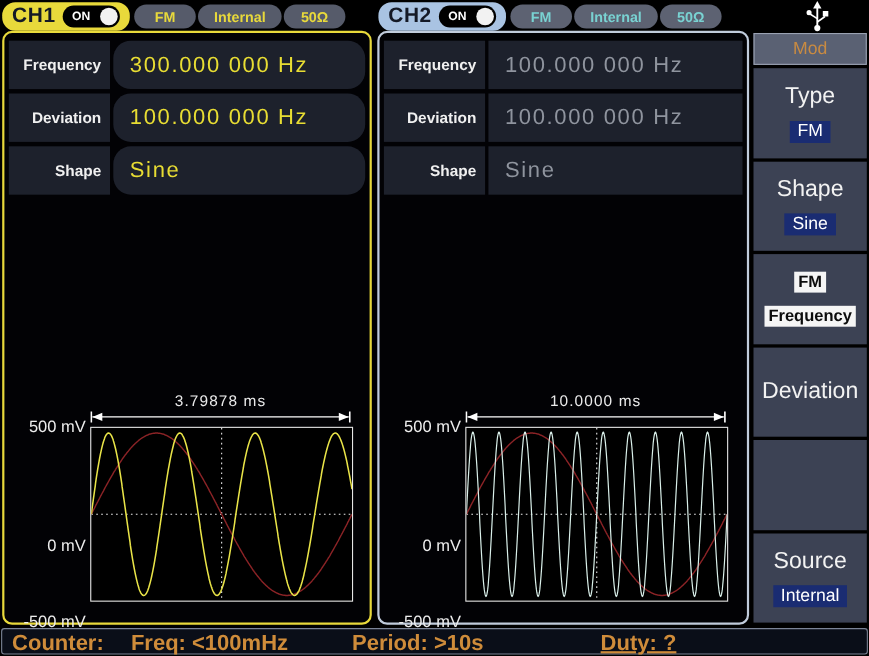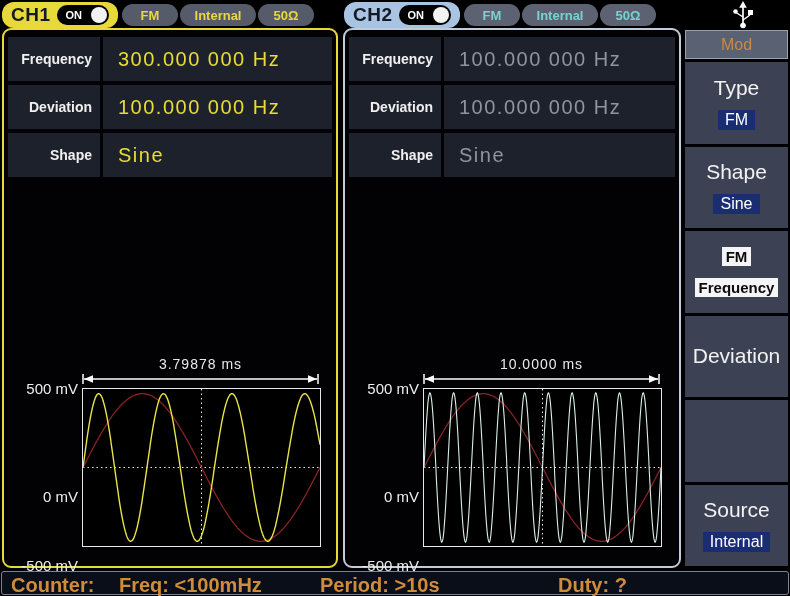--- a/index.html
+++ b/index.html
@@ -23,21 +23,21 @@
   .panel{position:absolute;top:28px;height:536px;background:#020205;border-radius:9px;}
   .panel-ch1{left:2px;width:332px;border:2px solid #e8d93b;}
   .panel-ch2{left:343px;width:334px;border:2px solid #c0cbdb;}
 
   .rows{position:absolute;left:4px;right:4px;top:7px;display:flex;flex-direction:column;gap:4px;}
   .row{display:flex;gap:3px;height:44px;}
   .row .lbl{width:92px;background:#1d212c;color:#f0f0f0;font-size:14px;font-weight:bold;
             display:flex;align-items:center;justify-content:flex-end;padding-right:8px;box-sizing:border-box;}
   .row .val{flex:1;background:#1d212c;display:flex;align-items:center;padding-left:15px;
             font-size:20px;letter-spacing:1.5px;}
-  .panel-ch1 .val{color:#e8dd33;}
+  .panel-ch1 .val{color:#e8dd33;border-radius:16px;}
   .panel-ch2 .val{color:#8f949e;}
 
   
   .scope-label{position:absolute;left:78px;width:237px;top:326px;text-align:center;
                color:#eaeaea;font-size:14px;letter-spacing:1px;}
   .arrow-svg{position:absolute;left:78px;top:343px;}
   .scope-svg{position:absolute;left:78px;top:358px;border:1px solid #e6e6e6;background:#000;}
   .dotline{stroke:#e8e8e8;stroke-width:1;stroke-dasharray:1.5 3;}
   .ytick{position:absolute;left:2px;width:72px;text-align:right;color:#ededed;font-size:15px;}
   .ytick.t0{top:350px;} .ytick.t1{top:458px;} .ytick.t2{top:527px;}
@@ -52,21 +52,21 @@
   .sb-section{flex:1;background:#3c4254;display:flex;flex-direction:column;
               align-items:center;justify-content:space-evenly;padding:4px 0;}
   .sb-plain{color:#f2f2f2;font-size:21px;}
   .chip-navy{background:#1a2c72;color:#fff;font-size:16px;padding:1px 7px;}
   .chip-white{background:#f5f5f5;color:#0c0c0c;font-size:15px;font-weight:bold;padding:1px 4px;}
 
   
   .statusbar{position:absolute;left:1px;top:571px;width:786px;height:22px;background:#0a0e18;
              border:1px solid #7b8496;border-radius:3px;}
   .stat{position:absolute;top:2px;color:#cf8c3a;font-size:20px;font-weight:bold;}
-  .stat.s0{left:9px;} .stat.s1{left:84px;margin-left:33px;} .stat.s2{left:318px;} .stat.s3{left:556px;}
+  .stat.s0{left:9px;} .stat.s1{left:84px;margin-left:33px;} .stat.s2{left:318px;} .stat.s3{left:544px;text-decoration:underline;}
 </style>
 </head>
 <body>
 
 <div class="screen">
 
   <div class="tab tab-ch1">
     <span class="tab-name">CH1</span>
     <span class="toggle">
       <span class="on-label">ON</span>

